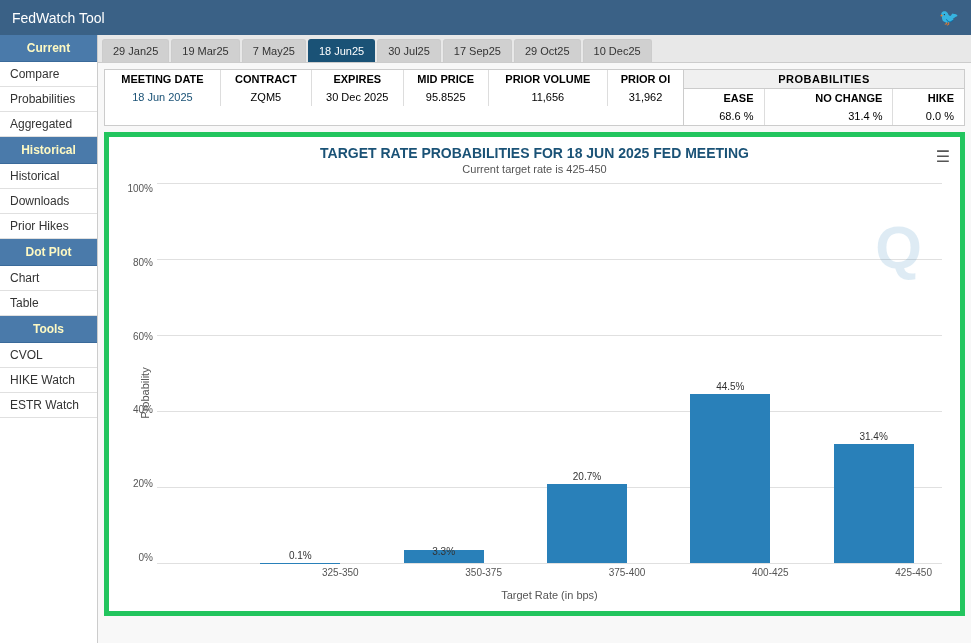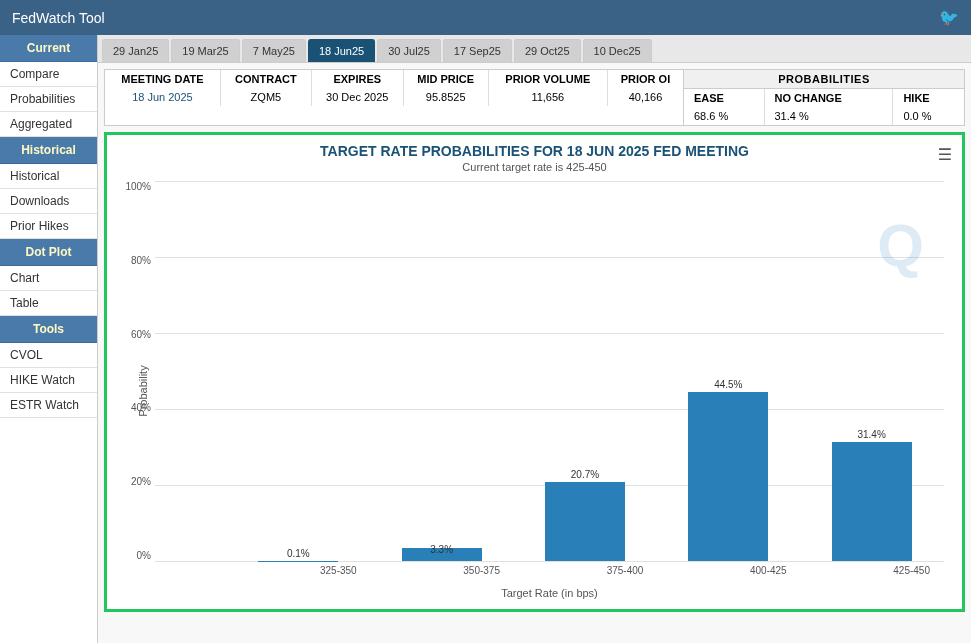--- a/index.html
+++ b/index.html
@@ -137,21 +137,21 @@
       text-align: center;
       padding: 3px 6px;
       border-right: 1px solid #ddd;
     }
 
     .info-table td:last-child, .info-table th:last-child { border-right: none; }
     .info-table td.blue-link { color: #1a5276; }
 
     #chart-section {
       background: white;
-      border: 3px solid #22c55e;
+      border: 5px solid #22c55e;
       padding: 8px;
       position: relative;
     }
 
     #chart-title {
       text-align: center;
       color: #1a5276;
       font-size: 14px;
       font-weight: bold;
       margin-bottom: 2px;
@@ -234,21 +234,21 @@
       right: 30px;
       top: 30px;
       opacity: 0.15;
       font-size: 60px;
       font-weight: bold;
       color: #2980b9;
     }
 
     .prob-table { width: 100%; }
     .prob-table th, .prob-table td {
-      text-align: left;
+      text-align: right;
       padding: 3px 10px;
       font-size: 11px;
     }
   </style>
 </head>
 <body>
 
 <div id="header">
   <span>FedWatch Tool</span>
   <span style="font-size:16px;">🐦</span>
@@ -300,21 +300,21 @@
                 <th>PRIOR OI</th>
               </tr>
             </thead>
             <tbody>
               <tr>
                 <td class="blue-link">18 Jun 2025</td>
                 <td>ZQM5</td>
                 <td>30 Dec 2025</td>
                 <td>95.8525</td>
                 <td>11,656</td>
-                <td>40,166</td>
+                <td>31,962</td>
               </tr>
             </tbody>
           </table>
         </div>
         <div class="info-panel" style="max-width:280px;">
           <div class="panel-header">PROBABILITIES</div>
           <table class="info-table prob-table">
             <thead>
               <tr>
                 <th>EASE</th>

